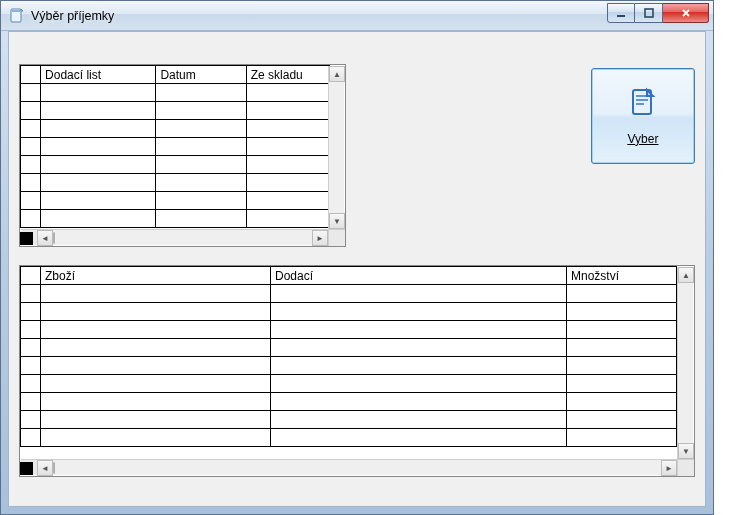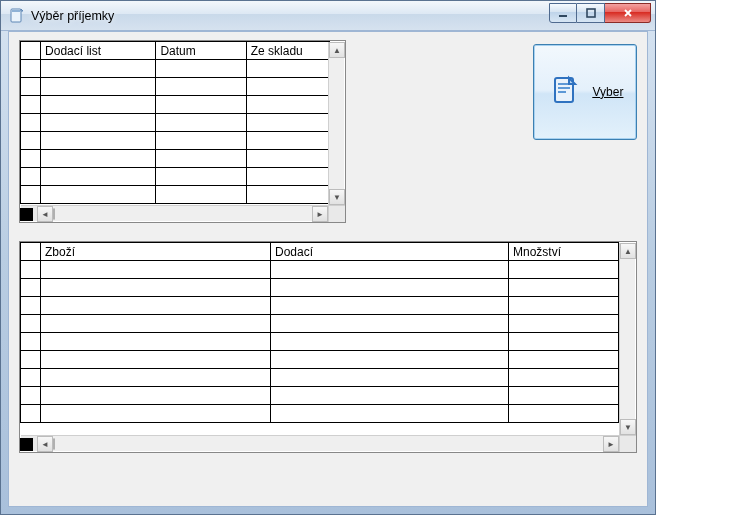--- a/index.html
+++ b/index.html
@@ -1,19 +1,19 @@
 <!DOCTYPE html>
 <html><head>
 <meta charset="utf-8">
 <style>
   * { box-sizing: border-box; margin: 0; padding: 0; }
   html, body { width: 731px; height: 515px; font-family: "Segoe UI", Tahoma, sans-serif; font-size: 12px; overflow: hidden; }
 
   .win {
-    width: 656px; height: 515px;
+    width: 714px; height: 515px;
     background: linear-gradient(to bottom, #d7e4f2 0%, #b9cde2 50%, #a9c0db 100%);
     border: 1px solid #5a7290;
     position: relative;
     padding: 20px;
   }
 
   .titlebar {
     position: absolute; top: 0; left: 0; right: 0; height: 30px;
     background: linear-gradient(to bottom, #f3f7fb 0%, #dde8f4 45%, #c9d9ea 46%, #d6e2ef 100%);
     display: flex; align-items: center; padding: 0 4px 0 8px;
@@ -39,21 +39,21 @@
 
   .client {
     position: absolute; top: 30px; left: 7px; right: 7px; bottom: 7px;
     background: #f0f0f0;
     border: 1px solid #9fb6d4;
     padding: 8px 10px 10px 10px;
   }
 
   .section-label { font-size:12px; color:#000; margin-bottom:2px; }
 
-  .top-row { display:flex; align-items:flex-start; gap: 30px; }
+  .top-row { display:flex; align-items:flex-start; gap: 30px; margin-top: 24px; }
 
   .grid-scroll {
     border:1px solid #888; background:#fff; position:relative;
     display:flex; flex-direction:column;
   }
   .grid-scroll .scroll-v {
     position:absolute; top:1px; right:1px; bottom:17px; width:16px;
     background:#e9e9e9; border-left:1px solid #cfcfcf;
     display:flex; flex-direction:column;
   }
@@ -87,21 +87,21 @@
   .grid1 col.c0{width:20px;} .grid1 col.c1{width:115px;} .grid1 col.c2{width:90px;} .grid1 col.c3{width:83px;}
 
   .grid2-wrap { width: 100%; height: 212px; margin-top:18px; }
   .grid2 { width: calc(100% - 17px); }
   .grid2 col.c0{width:20px;} .grid2 col.c1{width:230px;} .grid2 col.c2{; } .grid2 col.c3{width:110px;}
 
   .btn-row { display:flex; gap:18px; padding-top:4px; }
   .big-btn {
     width:104px; height:96px; border:1px solid #8a8a8a;
     background:linear-gradient(to bottom,#f8f8f8 0%,#eeeeee 48%,#dcdcdc 52%,#e9e9e9 100%);
-    display:flex; flex-direction:row; align-items:center; justify-content:center;
+    display:flex; flex-direction:column; align-items:center; justify-content:center;
     gap:10px; font-size:12px; color:#000; cursor:default;
     border-radius:3px;
   }
   .big-btn.selected {
     border:1px solid #3c7fb1;
     box-shadow: inset 0 0 0 1px #a7d1f0;
     background:linear-gradient(to bottom,#f2f8fd 0%,#e4f0fb 48%,#d0e5f7 52%,#e3f1fb 100%);
   }
   .big-btn .glyph { width:36px; height:36px; display:flex; align-items:center; justify-content:center;}
   .big-btn .lbl { text-decoration: underline; text-decoration-color: transparent; }

